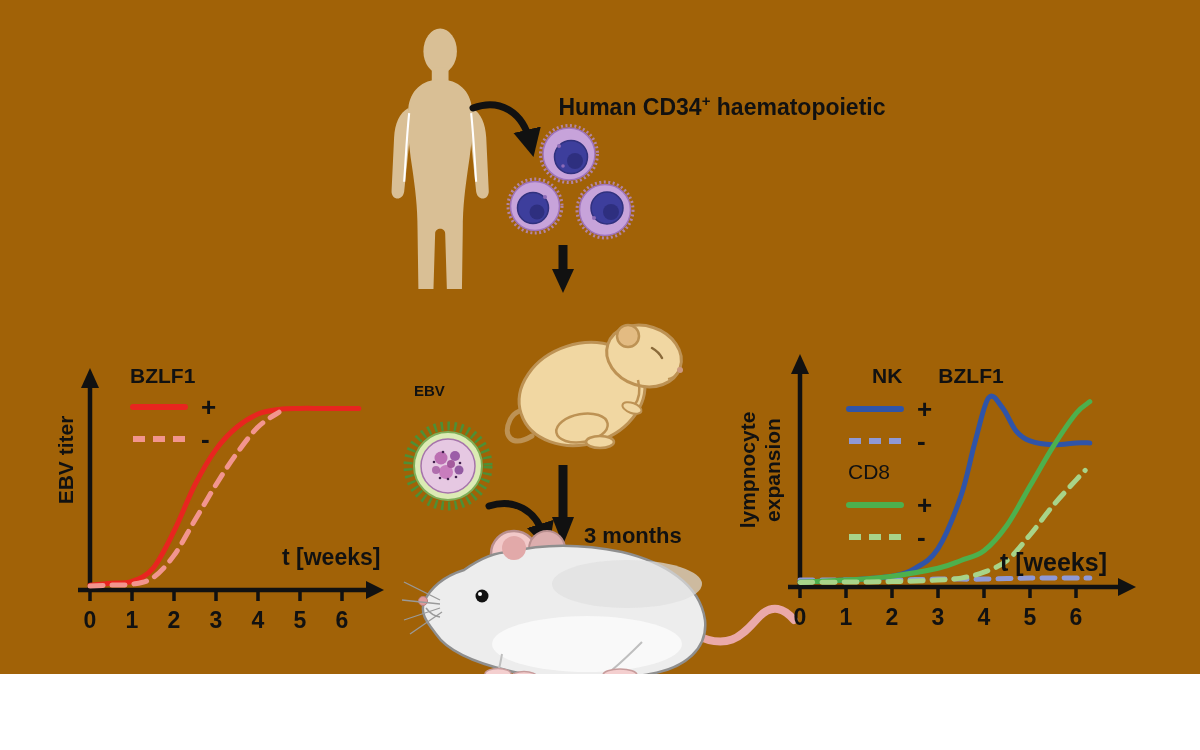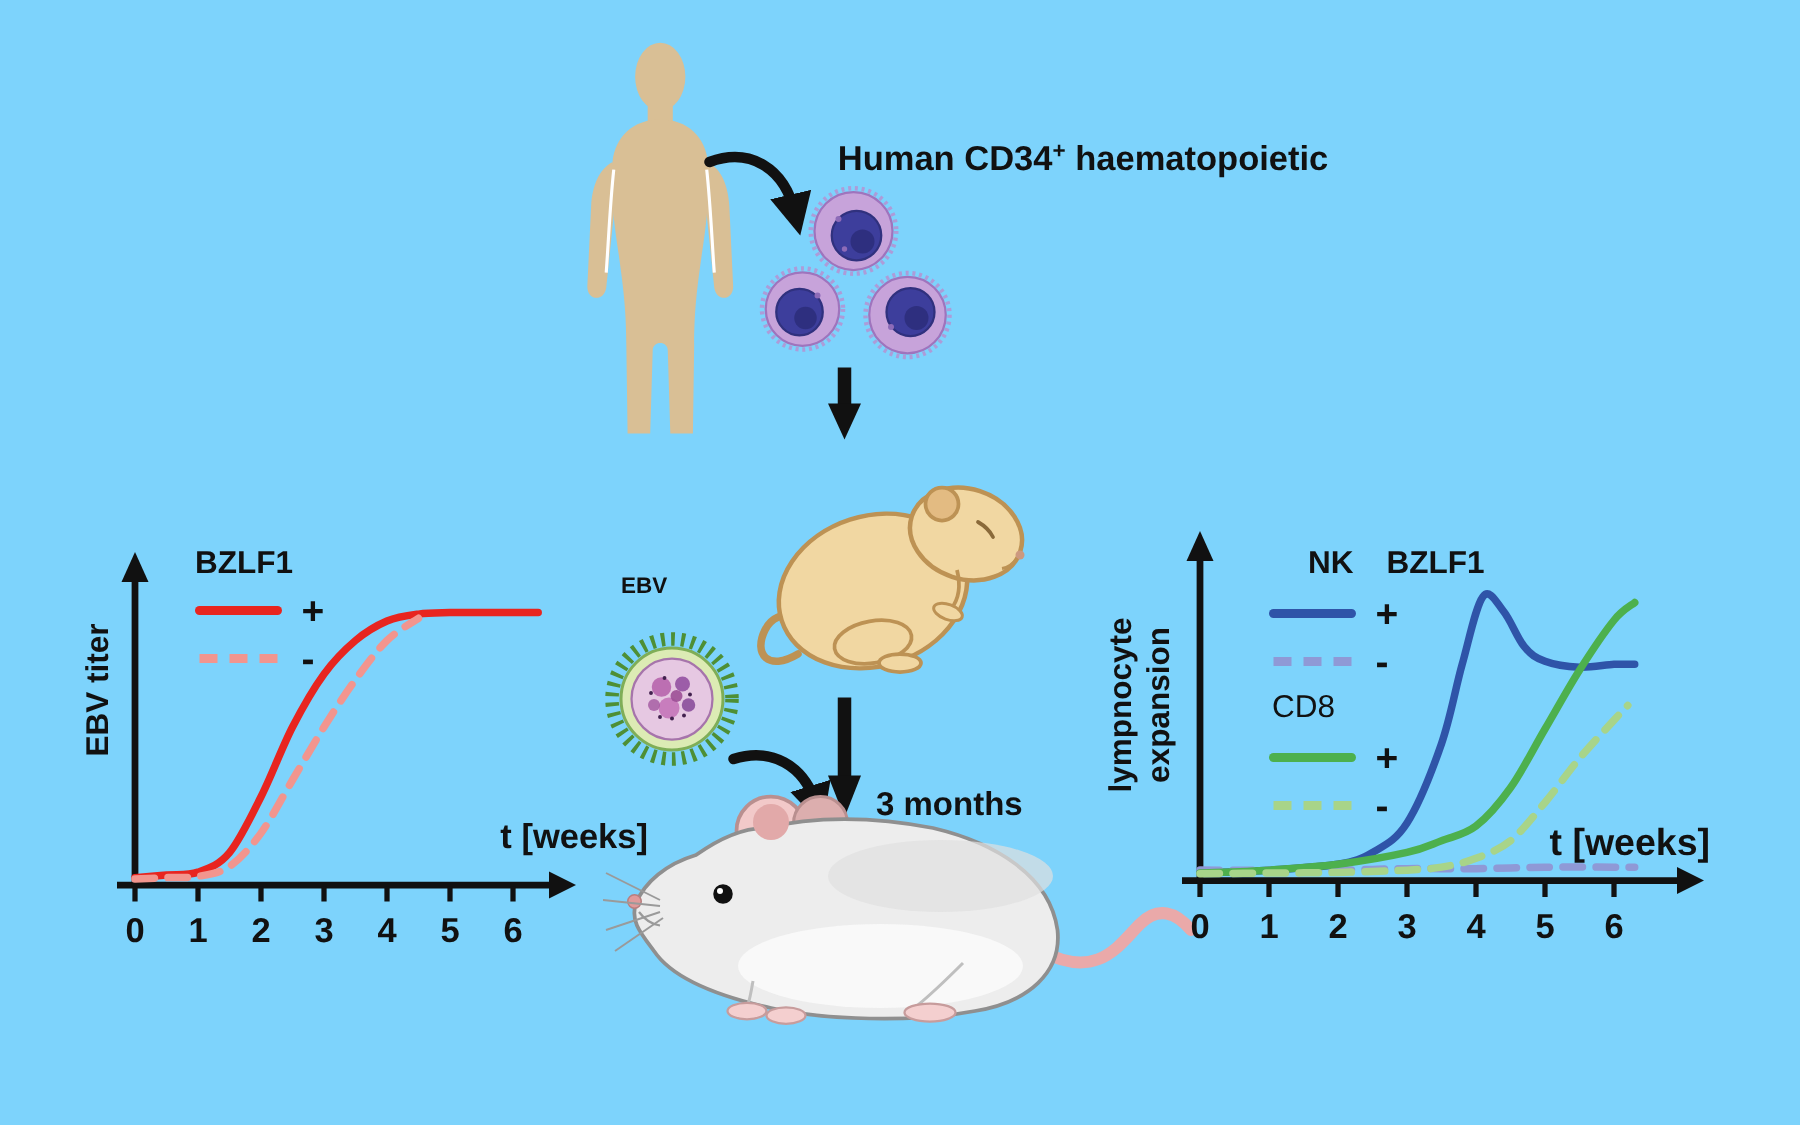--- a/index.html
+++ b/index.html
@@ -1,30 +1,30 @@
 <!DOCTYPE html>
 <html><head>
 <meta charset="utf-8">
 <style>
   html,body{margin:0;padding:0;background:#fff;}
   body{font-family:"Liberation Sans",sans-serif;color:#111;}
-  .canvas{position:relative;width:1200px;height:750px;background:#7dd3fc;overflow:hidden;}
+  .canvas{position:relative;width:1200px;height:674px;background:#a16207;overflow:hidden;}
   .abs{position:absolute;}
   .top-label{left:536px;top:86px;width:372px;text-align:center;font-weight:bold;font-size:23px;line-height:30px;}
   .top-label sup{font-size:15px;}
   .ebv-label{left:414px;top:382px;font-weight:bold;font-size:15px;}
   .recon-label{left:584px;top:474px;font-weight:bold;font-size:22px;line-height:27px;margin-top:48px;}
   .chart{position:absolute;}
-  .xlabel{position:absolute;font-weight:bold;text-align:right;}
+  .xlabel{position:absolute;font-weight:bold;text-align:left;}
   .ylabel{position:absolute;font-weight:bold;text-align:center;transform:rotate(-90deg);white-space:pre-line;}
   .legend{position:absolute;margin-left:30px;}
   .legend .ltitle{font-weight:bold;font-size:21px;margin-bottom:6px;}
   .legend .row{display:flex;align-items:center;gap:13px;height:26px;margin-bottom:6px;}
   .legend .pm{font-weight:bold;font-size:26px;line-height:1;}
-  .legend .header{display:flex;gap:22px;padding-left:26px;font-weight:bold;font-size:21px;margin-bottom:8px;}
+  .legend .header{display:flex;gap:36px;padding-left:26px;font-weight:bold;font-size:21px;margin-bottom:8px;}
   .legend .subhead{font-weight:normal;font-size:21px;padding-left:2px;margin:4px 0 8px 0;}
   svg{display:block;}
 </style>
 </head>
 <body>
 
 <div class="canvas">
 
   <svg class="abs" style="left:386px;top:26px;" width="110" height="268" viewBox="0 0 130 320">
     <g fill="#d9bf95">

